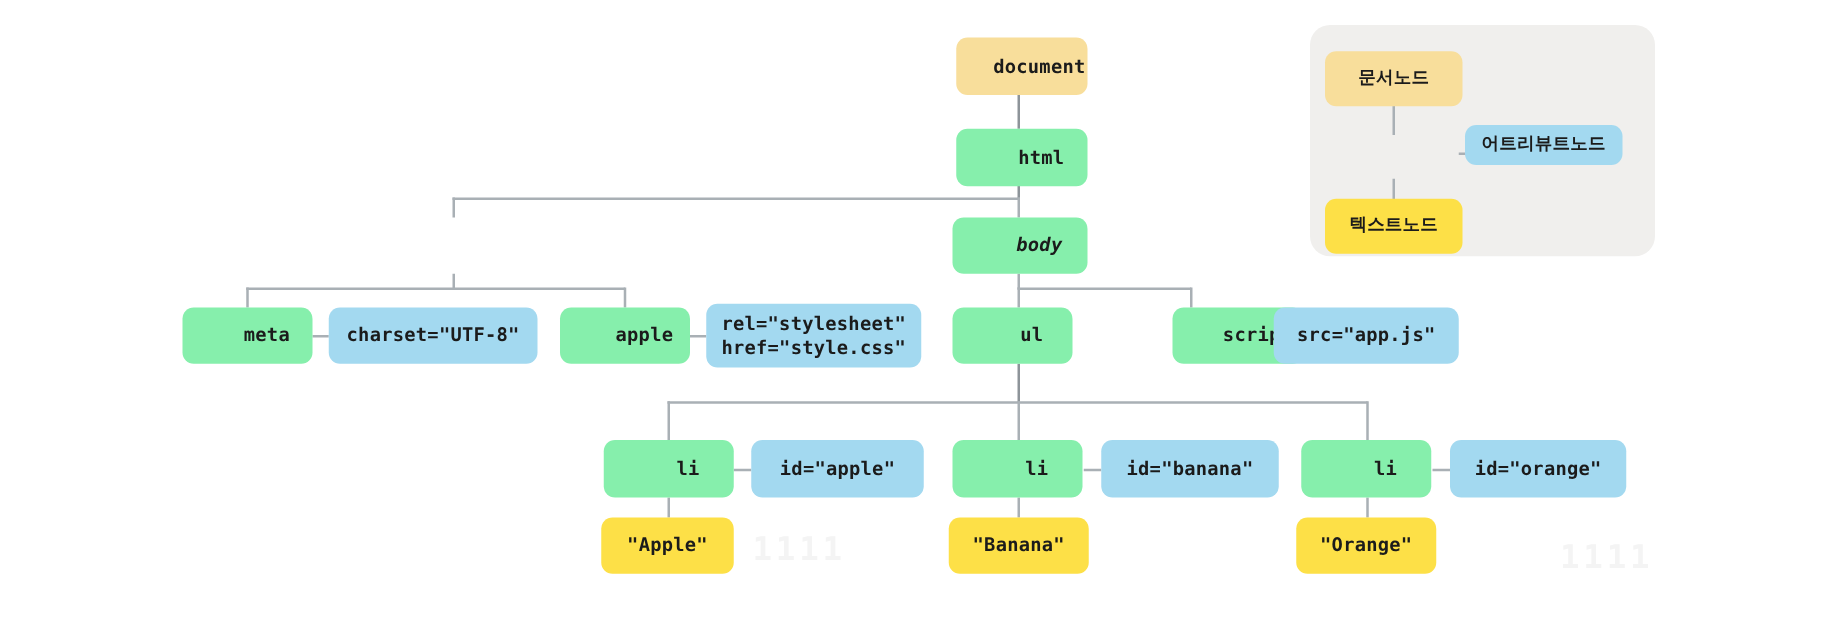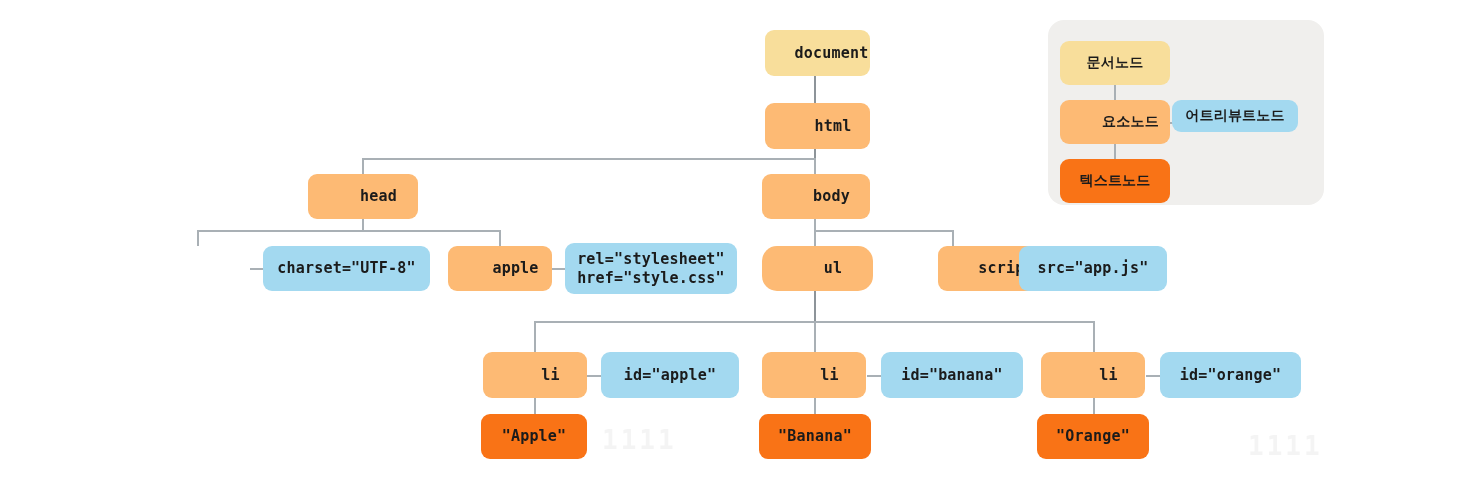--- a/index.html
+++ b/index.html
@@ -32,23 +32,23 @@
     font-family: "DejaVu Sans Mono", "Liberation Mono", monospace;
     font-weight: bold;
     font-size: 15px;
     color: #1b1b1b;
     letter-spacing: 0.2px;
     line-height: 1.25;
     z-index: 3;
     white-space: pre;
   }
   .n-doc  { background: #f8de9b; }
-  .n-elem { background: #fdba74; padding-left: 31px; }
+  .n-elem { background: #86efac; padding-left: 31px; }
   .n-attr { background: #a3d9f0; }
-  .n-text { background: #f97316; }
+  .n-text { background: #fde047; }
 
   
   .line {
     position: absolute;
     background: #8d9499;
     z-index: 1;
   }
   .line.v { width: 2px; }
   .line.h { height: 2px; }
   .line.thin { background: #a9b0b5; }
@@ -120,33 +120,33 @@
   <div class="line v thin" style="left:814px; top:398px; height:16px;"></div>
   <div class="line v thin" style="left:1093px; top:398px; height:16px;"></div>
 
   <div class="watermark" style="left:602px; top:425px;">1111</div>
   <div class="watermark" style="left:1248px; top:431px;">1111</div>
 
   <div class="node n-doc" style="left:765px; top:30px; width:105px; height:46px;padding-left:28px;">document</div>
 
   <div class="node n-elem" style="left:765px; top:103px; width:105px; height:46px;">html</div>
 
-  <div class="node n-elem" style="left:308px; top:174px; width:110px; height:45px;">head</div>
 
-  <div class="node n-elem" style="left:762px; top:174px; width:108px; height:45px;">body</div>
+  <div class="node n-elem" style="left:762px; top:174px; width:108px; height:45px;font-style:italic;">body</div>
 
+  <div class="node n-elem" style="left:146px; top:246px; width:104px; height:45px;">meta</div>
 
   <div class="node n-attr" style="left:263px; top:246px; width:167px; height:45px;">charset="UTF-8"</div>
 
   <div class="node n-elem" style="left:448px; top:246px; width:104px; height:45px;">apple</div>
 
   <div class="node n-attr" style="left:565px; top:243px; width:172px; height:51px;">rel="stylesheet"
 href="style.css"</div>
 
-  <div class="node n-elem" style="left:762px; top:246px; width:111px; height:45px;border-radius:15px;">ul</div>
+  <div class="node n-elem" style="left:762px; top:246px; width:96px; height:45px;">ul</div>
 
   <div class="node n-elem" style="left:938px; top:246px; width:105px; height:45px;">script</div>
 
   <div class="node n-attr" style="left:1019px; top:246px; width:148px; height:45px;">src="app.js"</div>
 
   <div class="node n-elem" style="left:483px; top:352px; width:104px; height:46px;">li</div>
   <div class="node n-attr" style="left:601px; top:352px; width:138px; height:46px;">id="apple"</div>
   <div class="node n-text" style="left:481px; top:414px; width:106px; height:45px;">"Apple"</div>
 
   <div class="node n-elem" style="left:762px; top:352px; width:104px; height:46px;">li</div>
@@ -156,18 +156,17 @@
   <div class="node n-elem" style="left:1041px; top:352px; width:104px; height:46px;">li</div>
   <div class="node n-attr" style="left:1160px; top:352px; width:141px; height:46px;">id="orange"</div>
   <div class="node n-text" style="left:1037px; top:414px; width:112px; height:45px;">"Orange"</div>
 
   <div id="legend">
     <div class="line v thin" style="left:66px; top:55px; height:33px;"></div>
     <div class="line v thin" style="left:66px; top:123px; height:28px;"></div>
     <div class="line h thin" style="left:119px; top:102px; width:16px;"></div>
 
     <div class="node n-doc" style="left:12px; top:21px; width:110px; height:44px;">문서노드</div>
-    <div class="node n-elem" style="left:12px; top:80px; width:110px; height:44px;">요소노드</div>
     <div class="node n-attr" style="left:124px; top:80px; width:126px; height:32px;">어트리뷰트노드</div>
     <div class="node n-text" style="left:12px; top:139px; width:110px; height:44px;">텍스트노드</div>
   </div>
 
 </div>
 
 </body></html>

